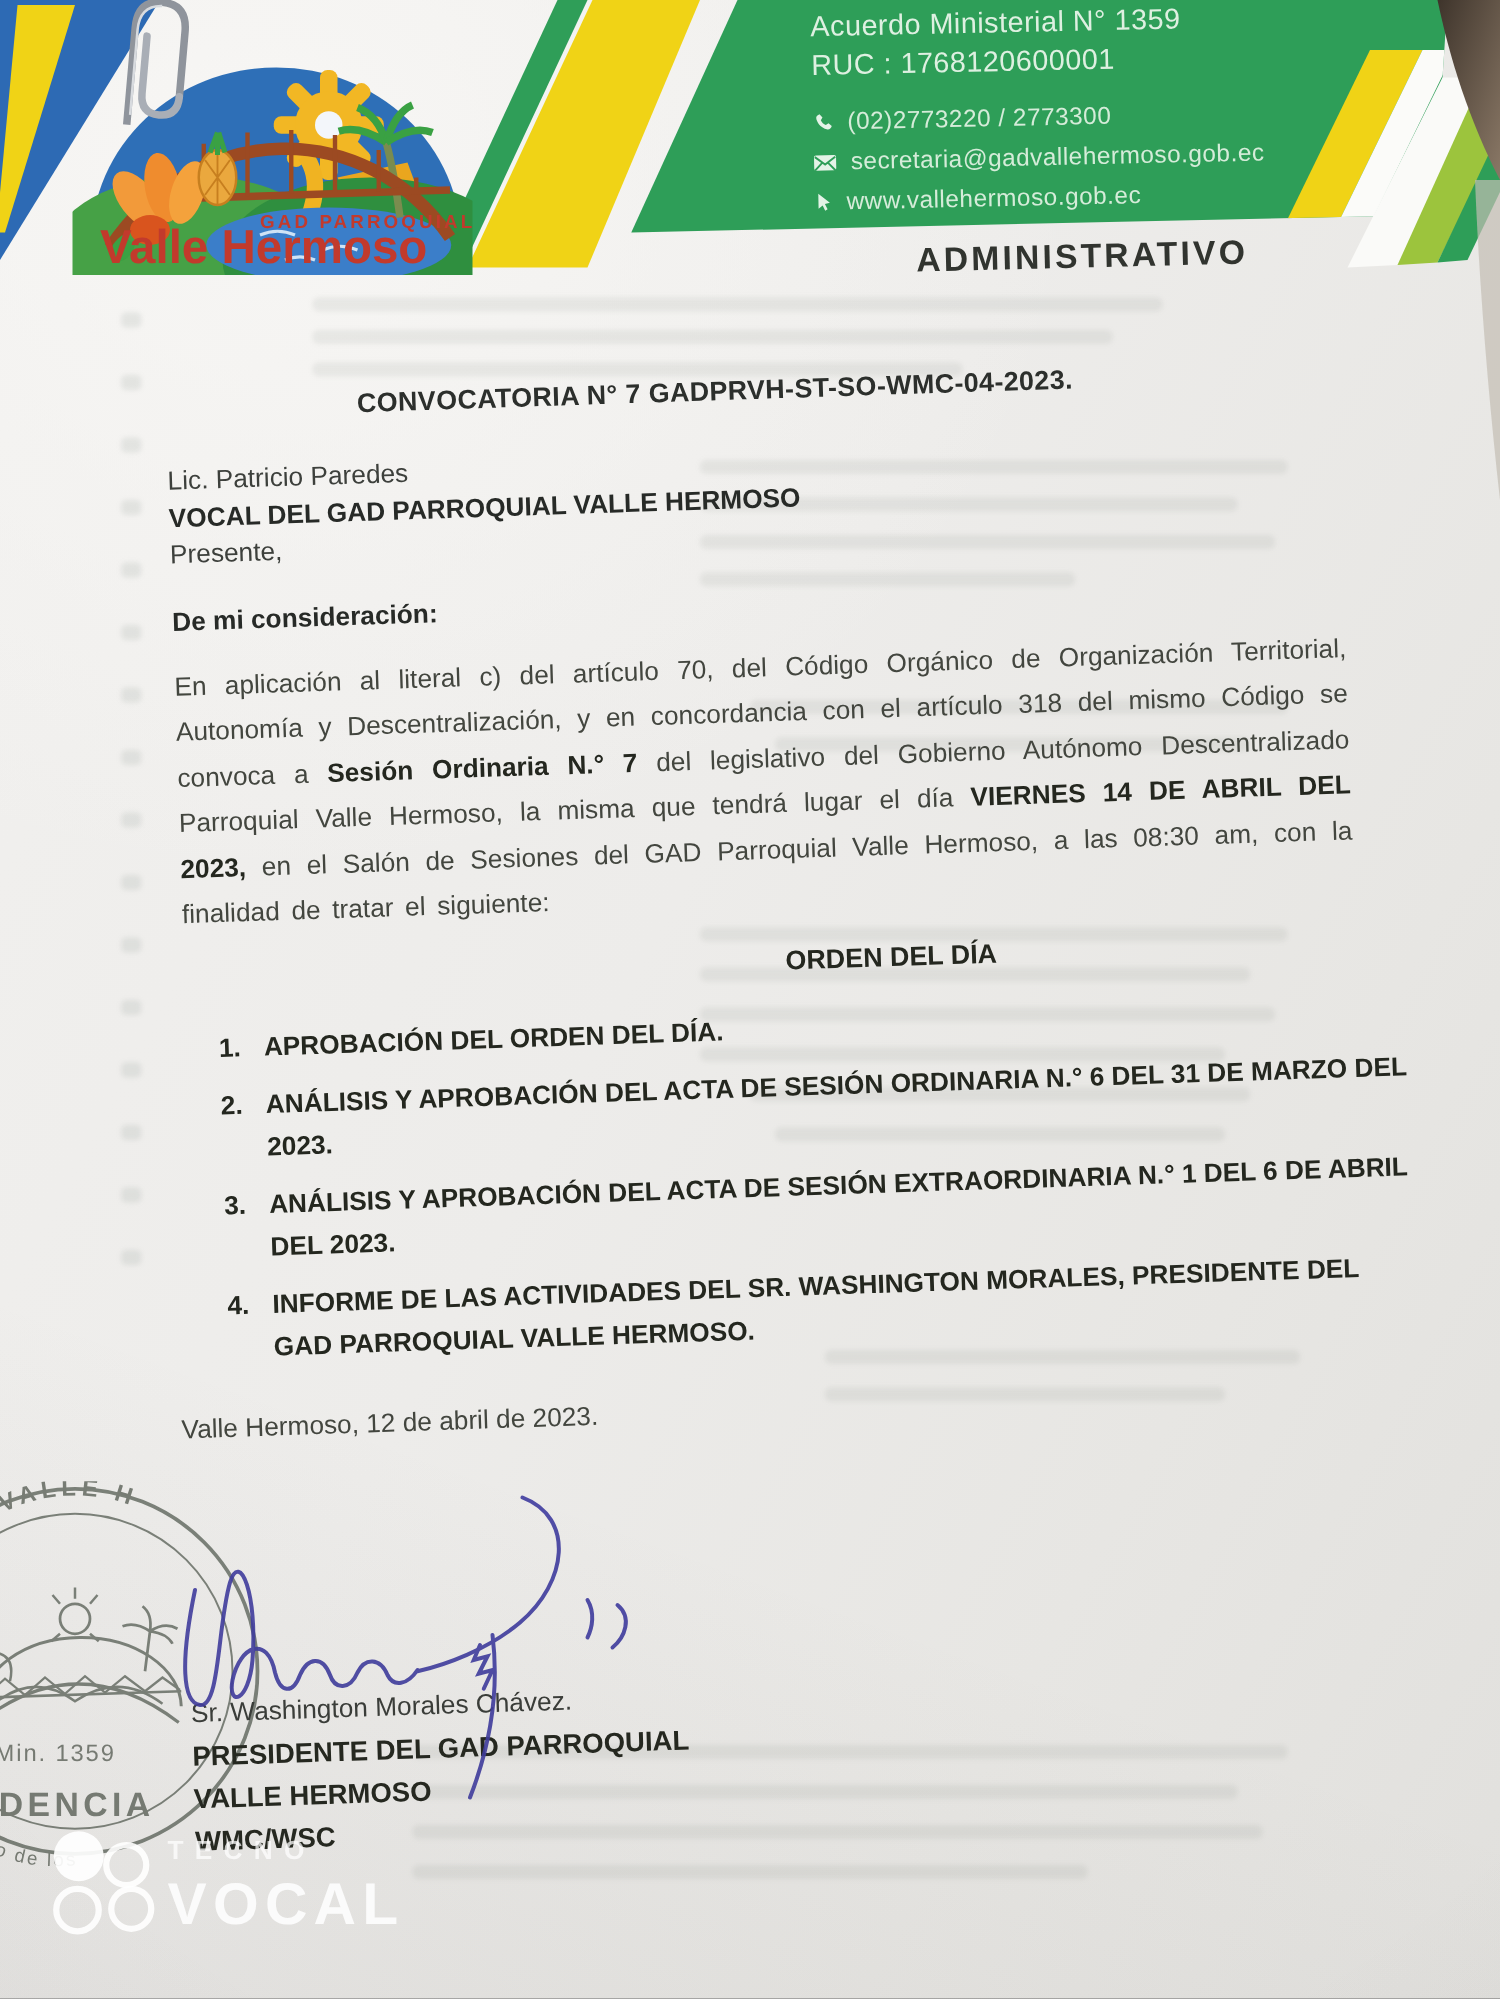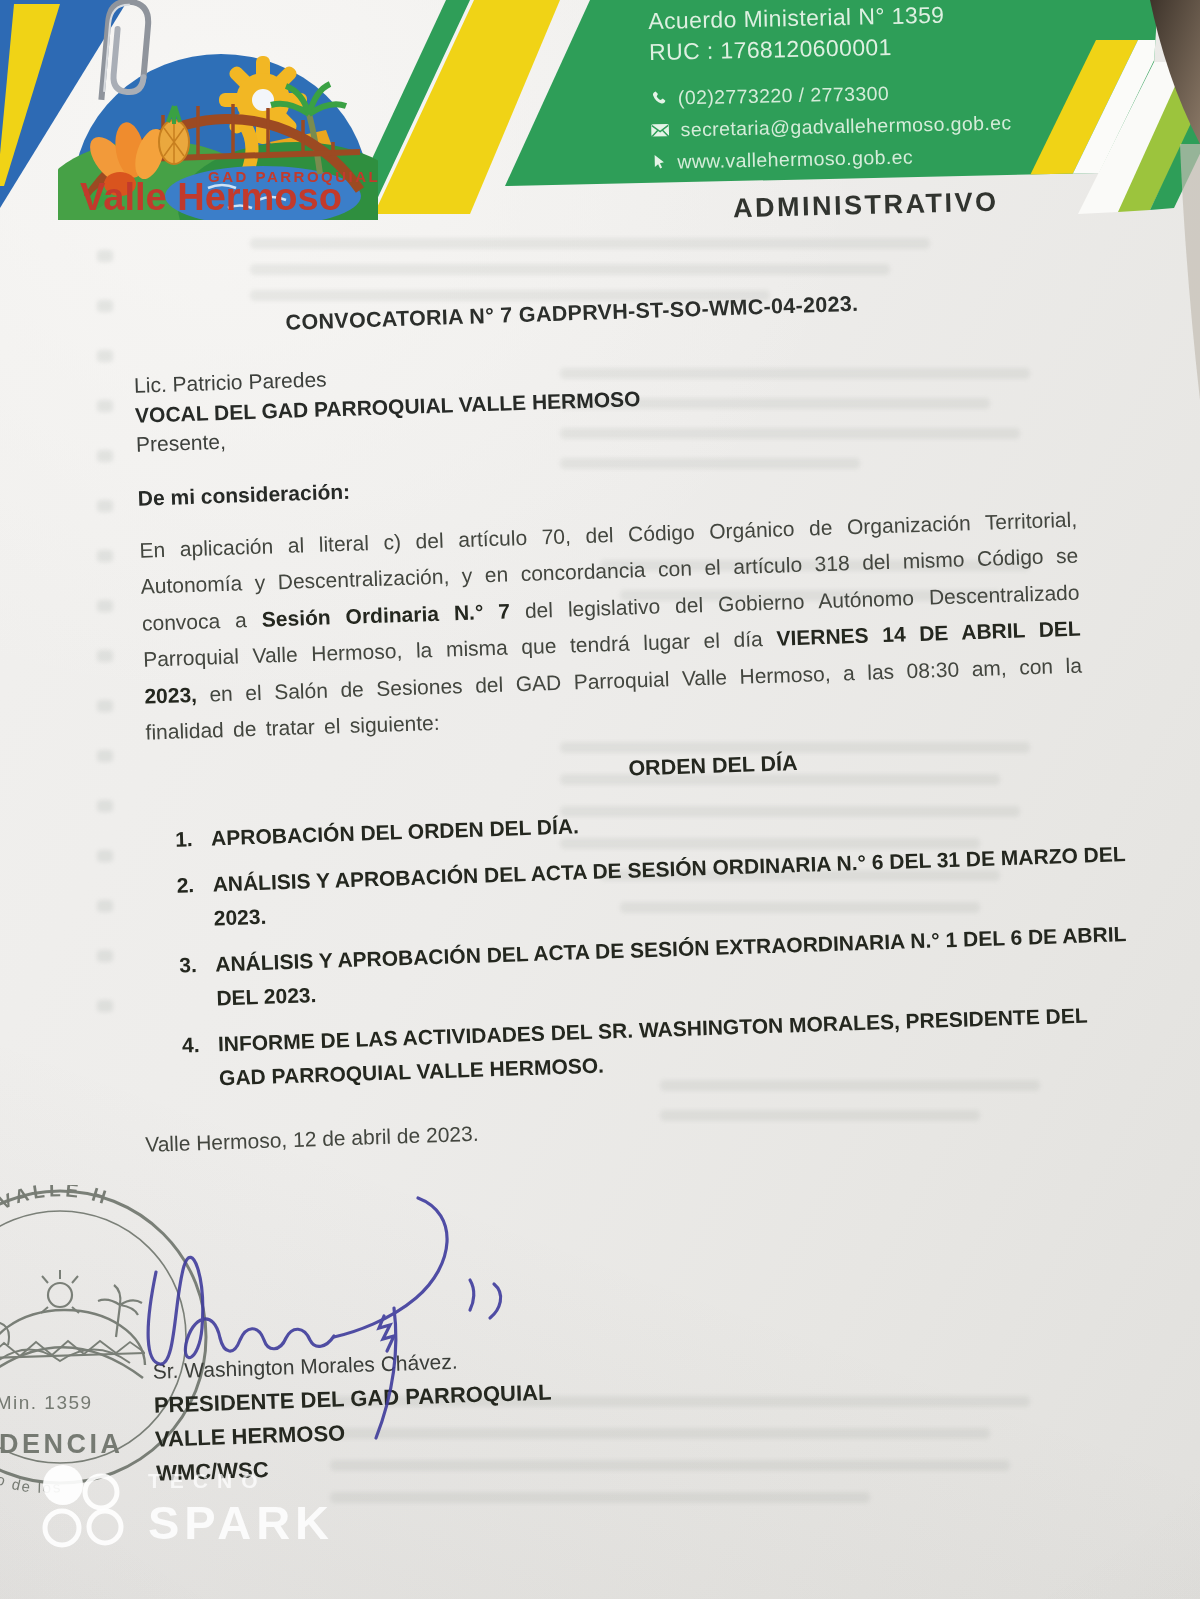--- a/index.html
+++ b/index.html
@@ -48,21 +48,21 @@
   .agenda{margin-top:26px;margin-left:60px;width:950px;}
   .agenda-item{display:flex;margin-bottom:13px;font-weight:bold;color:#24271f;line-height:33.5px;font-size:21px;}
   .agenda-num{flex:0 0 36px;}
   .dateline{margin-top:36px;margin-left:20px;color:#43463f;}
   .sigblock{margin-top:198px;margin-left:20px;line-height:34px;}
   .sig-name{font-size:21px;color:#3a3d39;}
   .sig-bold{font-weight:bold;font-size:22px;color:#24271f;}
   
   #stamp{position:absolute;left:-90px;top:1185px;z-index:2;opacity:.82;}
   #signature{position:absolute;left:118px;top:1180px;z-index:4;}
-  #watermark{position:absolute;left:38px;top:1462px;z-index:8;display:flex;align-items:center;gap:16px;}
+  #watermark{position:absolute;left:38px;top:1462px;z-index:8;display:flex;align-items:center;gap:2px;}
   .wm-text{display:flex;flex-direction:column;}
   .wm-tecno{font-size:21px;font-weight:bold;letter-spacing:9px;color:rgba(255,255,255,.72);}
   .wm-spark{font-size:47px;font-weight:bold;letter-spacing:5px;color:rgba(252,252,252,.95);margin-top:2px;}
   
   .gl{position:absolute;height:11px;border-radius:5px;background:rgba(105,122,108,.10);filter:blur(2px);z-index:1;}
   .gn{position:absolute;width:16px;height:12px;border-radius:4px;background:rgba(100,118,104,.12);filter:blur(2px);z-index:1;}
   .vignette{
     position:absolute;inset:0;z-index:7;pointer-events:none;
     background:
       radial-gradient(150% 130% at 52% 38%, rgba(0,0,0,0) 52%, rgba(60,55,50,.06) 80%, rgba(60,55,50,.14) 100%),
@@ -314,18 +314,18 @@
 
   <div id="watermark">
     <svg width="94" height="94" viewBox="0 0 94 94">
       <circle cx="25" cy="23" r="20" fill="rgba(255,255,255,.92)"></circle>
       <circle cx="24" cy="66" r="17" stroke="rgba(255,255,255,.9)" stroke-width="5" fill="none"></circle>
       <circle cx="63" cy="30" r="16" stroke="rgba(255,255,255,.9)" stroke-width="5" fill="none"></circle>
       <circle cx="67" cy="65" r="16" stroke="rgba(255,255,255,.9)" stroke-width="5" fill="none"></circle>
     </svg>
     <div class="wm-text">
       <span class="wm-tecno">TECNO</span>
-      <span class="wm-spark">SPARK</span>
+      <span class="wm-spark">VOCAL</span>
     </div>
   </div>
 
   <div class="vignette"></div>
 </div>
 
 </body></html>

